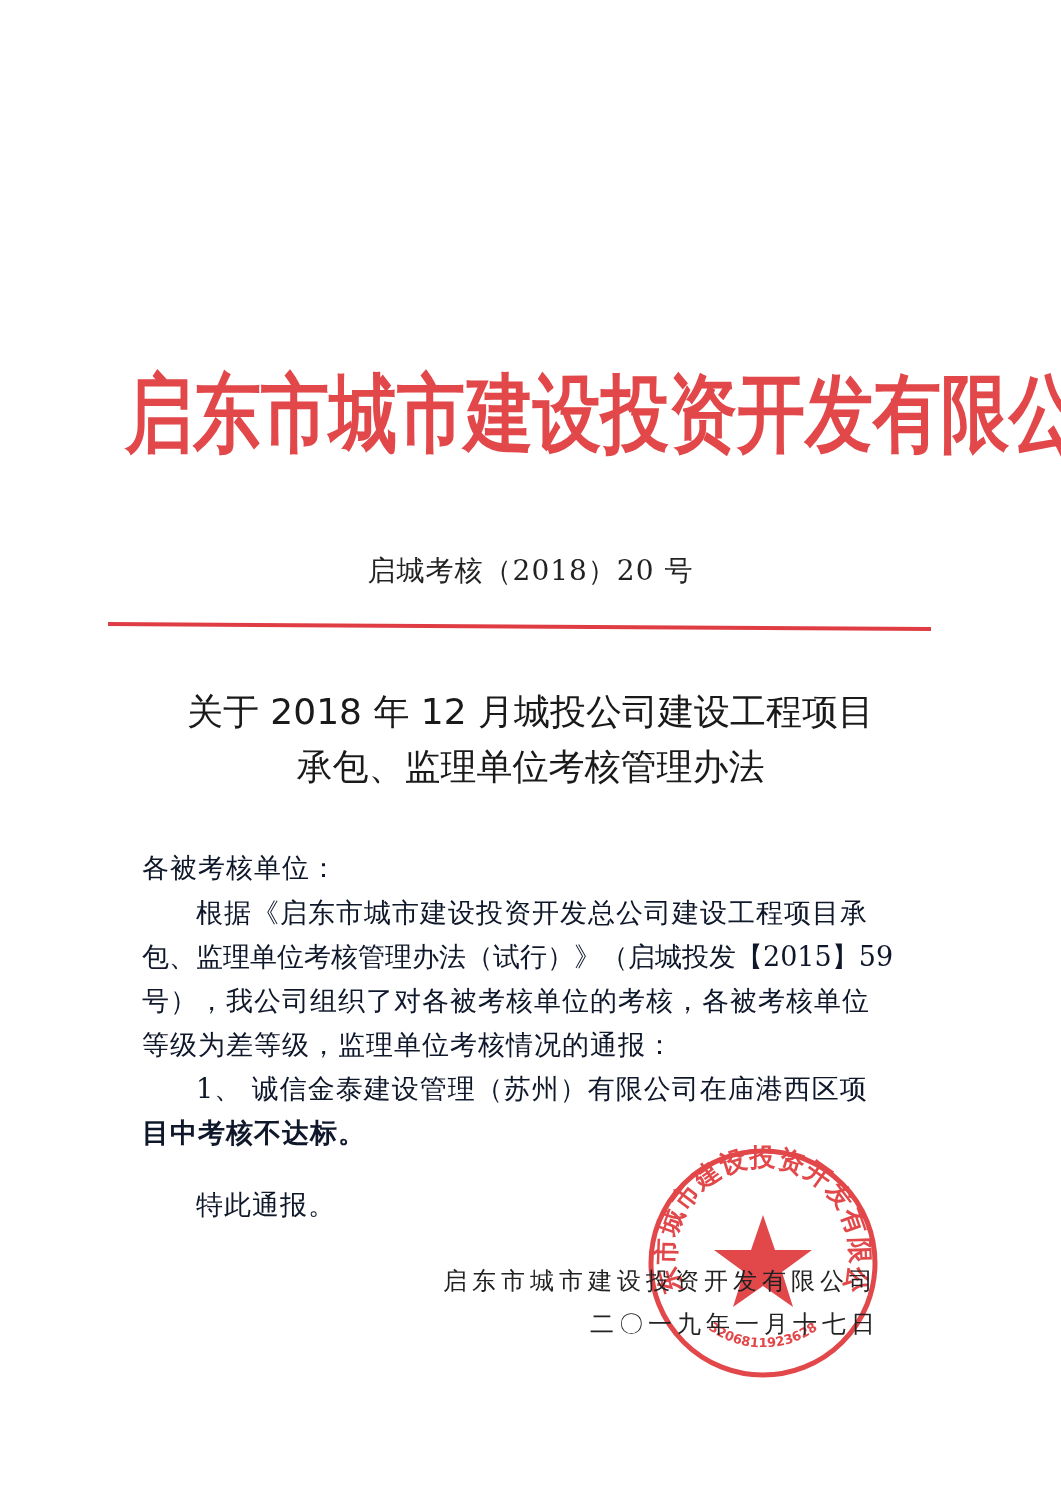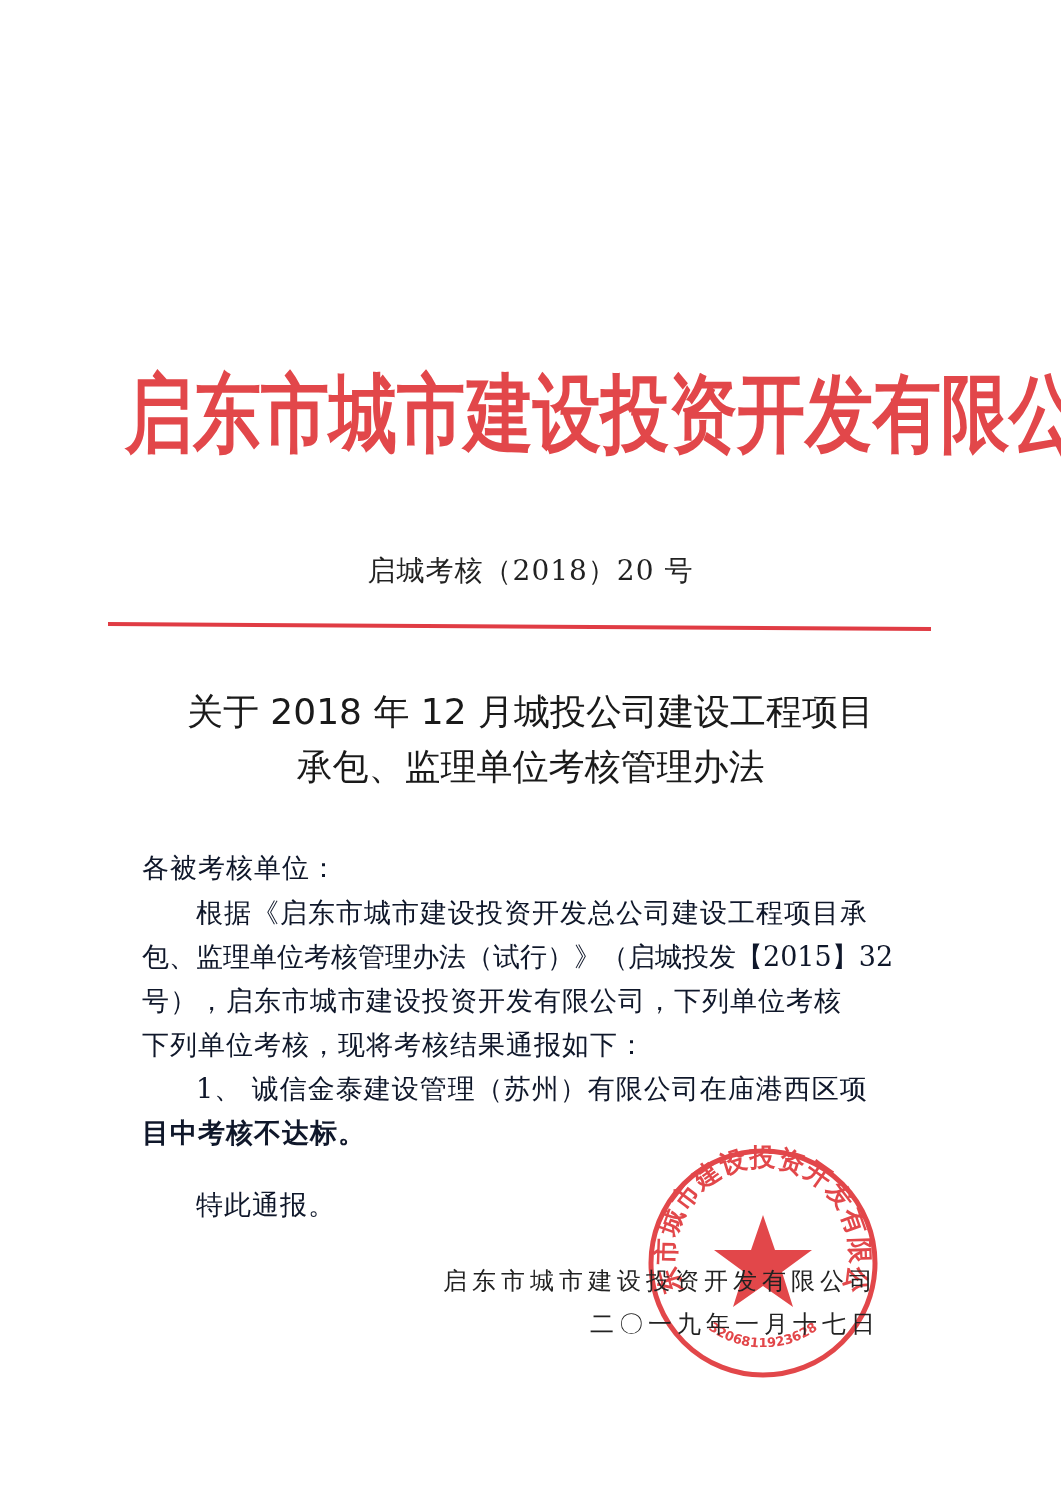--- a/index.html
+++ b/index.html
@@ -55,23 +55,23 @@
 
 <div class="abs docno">启城考核（2018）20 号</div>
 
 <div class="abs redline"></div>
 
 <div class="abs title title1">关于 2018 年 12 月城投公司建设工程项目</div>
 <div class="abs title title2">承包、监理单位考核管理办法</div>
 
 <div class="abs body-text" style="top:846px;">各被考核单位：</div>
 <div class="abs body-text" style="top:891px; left:196px;">根据《启东市城市建设投资开发总公司建设工程项目承</div>
-<div class="abs body-text" style="top:935px; letter-spacing:0px;">包、监理单位考核管理办法（试行）》（启城投发【2015】32</div>
-<div class="abs body-text" style="top:979px;">号），启东市城市建设投资开发有限公司，下列单位考核</div>
-<div class="abs body-text" style="top:1023px;">下列单位考核，现将考核结果通报如下：</div>
+<div class="abs body-text" style="top:935px; letter-spacing:0px;">包、监理单位考核管理办法（试行）》（启城投发【2015】59</div>
+<div class="abs body-text" style="top:979px;">号），我公司组织了对各被考核单位的考核，各被考核单位</div>
+<div class="abs body-text" style="top:1023px;">等级为差等级，监理单位考核情况的通报：</div>
 <div class="abs body-text" style="top:1067px; left:196px;">1、 诚信金泰建设管理（苏州）有限公司在庙港西区项</div>
 <div class="abs body-text" style="top:1111px;font-weight:bold;">目中考核不达标。</div>
 <div class="abs body-text" style="top:1183px; left:196px;">特此通报。</div>
 
 <div class="abs seal">
   <svg viewBox="0 0 236 236" xmlns="http://www.w3.org/2000/svg">
     <defs>
       <path id="sealArc" d="M 40 150 A 88 88 0 1 1 196 150"></path>
       <path id="codeArc" d="M 48 170 A 92 92 0 0 0 188 170"></path>
     </defs>

